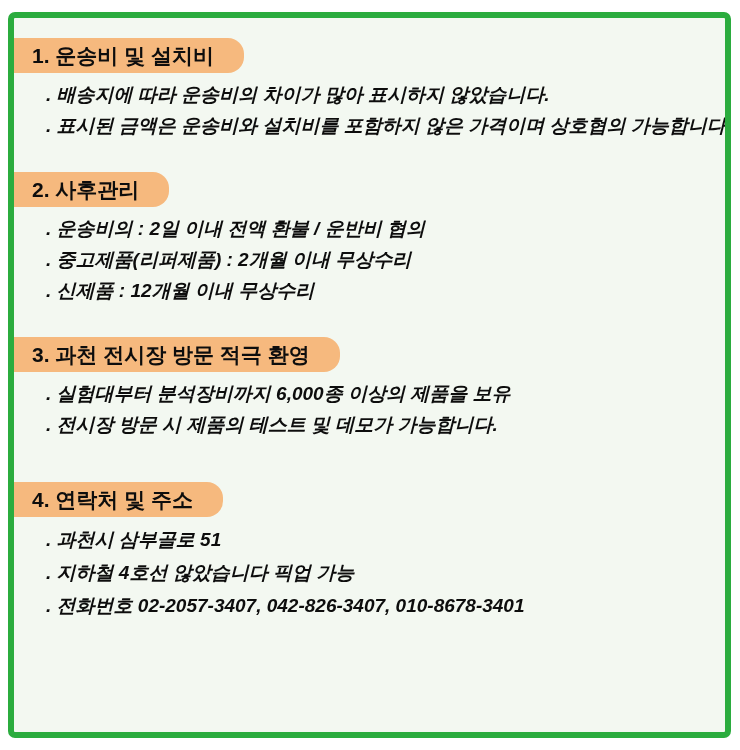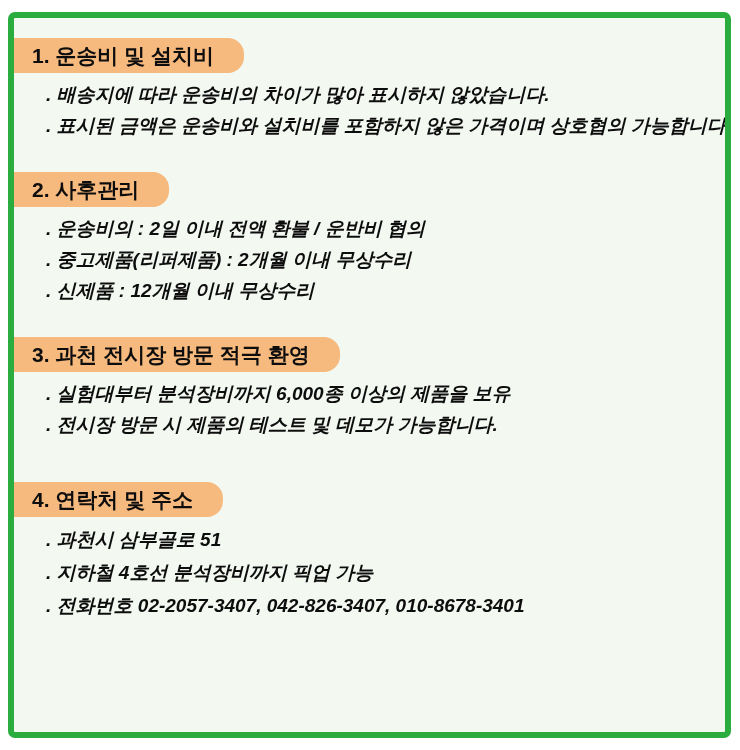--- a/index.html
+++ b/index.html
@@ -90,19 +90,19 @@
       <ul class="items">
         <li>. 실험대부터 분석장비까지 6,000종 이상의 제품을 보유</li>
         <li>. 전시장 방문 시 제품의 테스트 및 데모가 가능합니다.</li>
       </ul>
     </section>
 
     <section class="sec sec-4">
       <div class="chip">4. 연락처 및 주소</div>
       <ul class="items">
         <li>. 과천시 삼부골로 51</li>
-        <li>. 지하철 4호선 분석장비까지 픽업 가능</li>
+        <li>. 지하철 4호선 않았습니다 픽업 가능</li>
         <li>. 전화번호 02-2057-3407, 042-826-3407, 010-8678-3401</li>
       </ul>
     </section>
 
   </div>
 </div>
 
 </body></html>

